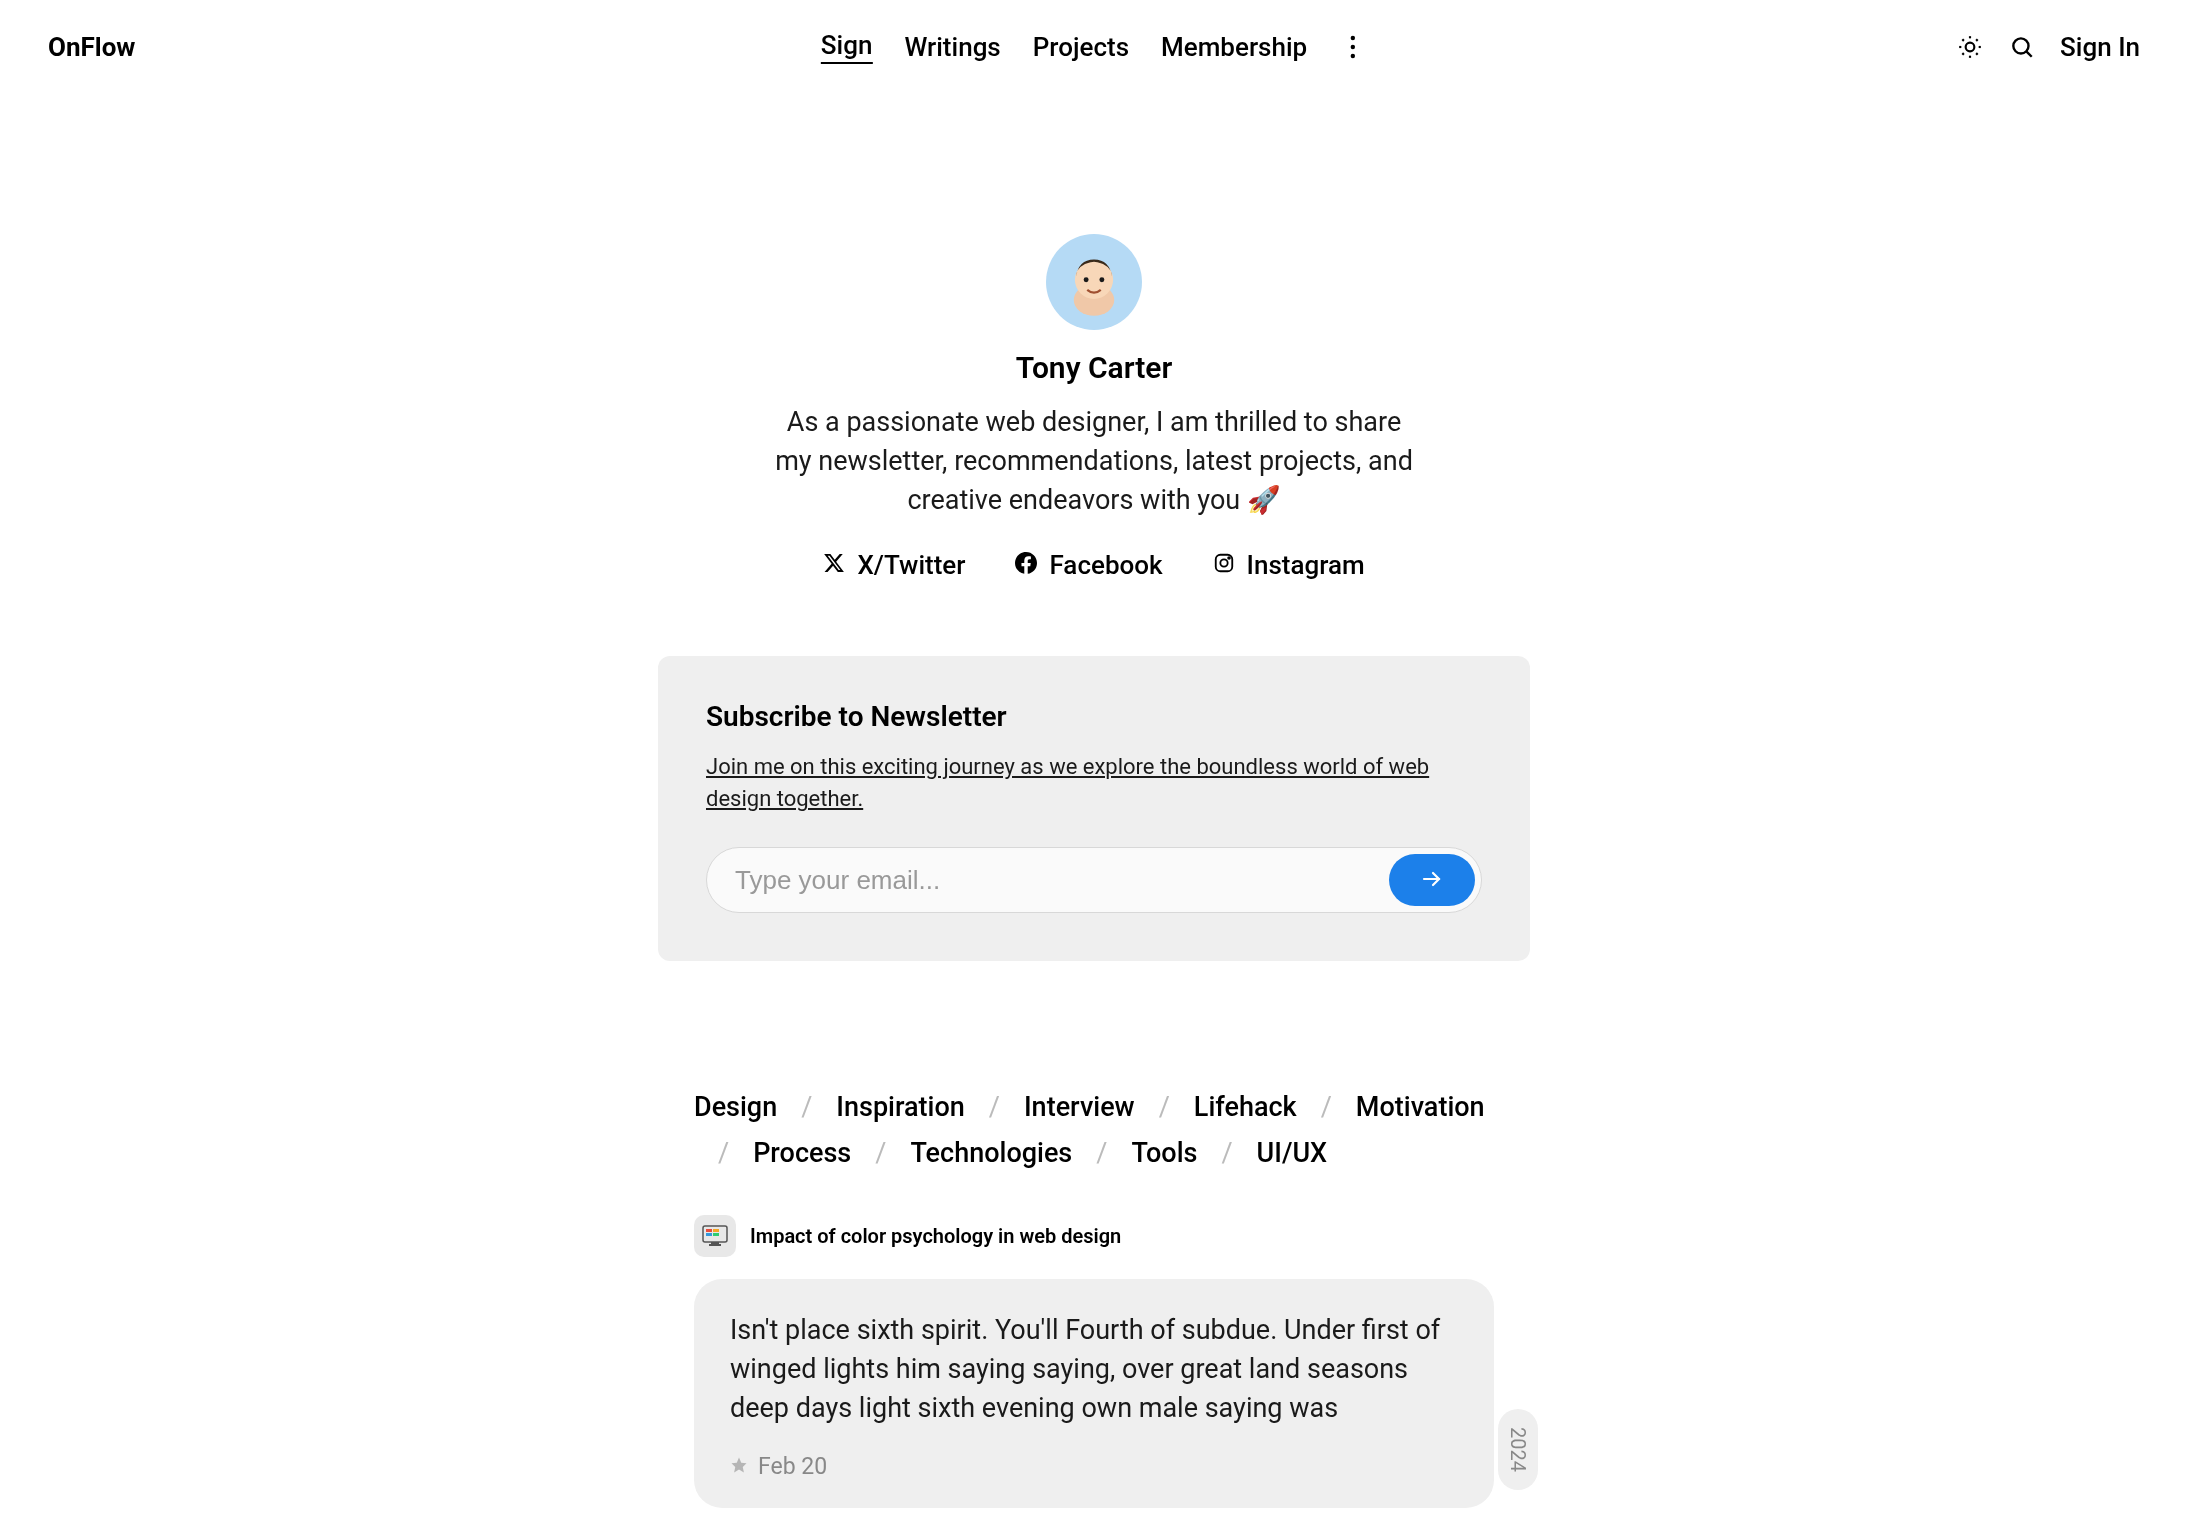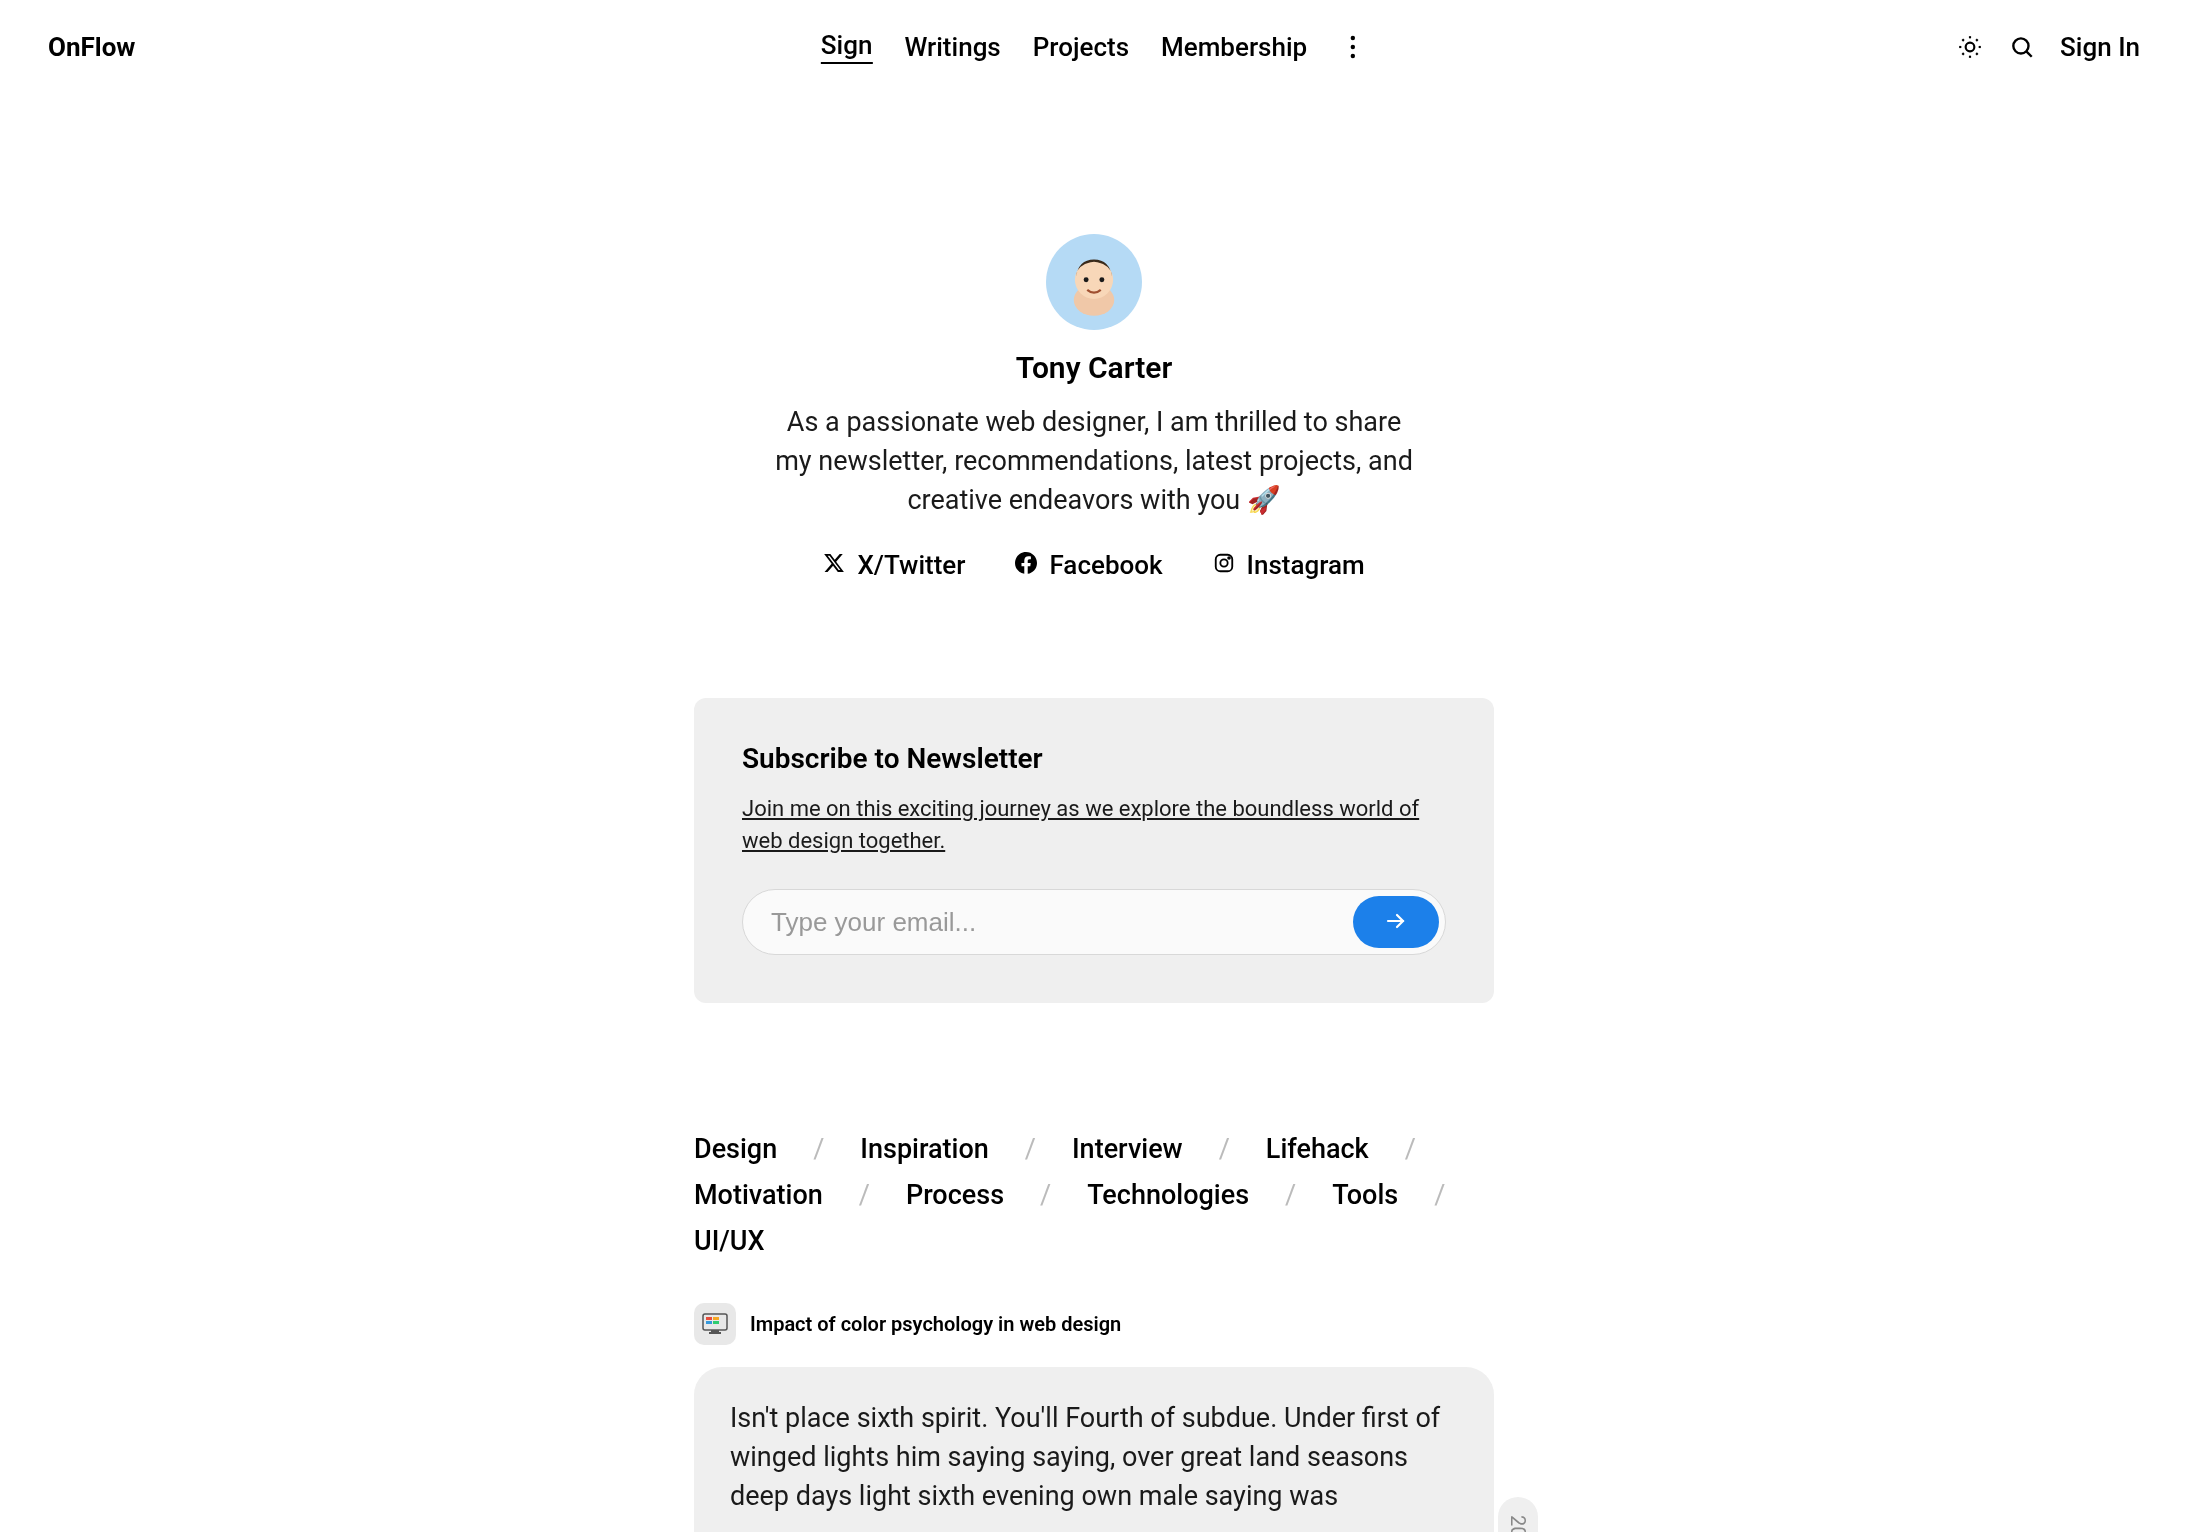--- a/index.html
+++ b/index.html
@@ -110,22 +110,22 @@
     .social-link {
       display: flex;
       align-items: center;
       gap: 12px;
       font-size: 26px;
       font-weight: 500;
       color: #000;
       text-decoration: none;
     }
     .newsletter-card {
-      width: 800px;
-      margin: 118px auto 0;
+      width: 872px;
+      margin: 76px auto 0;
       background: #efefef;
       border-radius: 12px;
       padding: 44px 48px 48px;
     }
     .newsletter-title {
       font-size: 28px;
       font-weight: 600;
     }
     .newsletter-desc {
       font-size: 22px;
@@ -165,21 +165,21 @@
       justify-content: center;
       cursor: pointer;
     }
     .tags-section {
       width: 800px;
       margin: 130px auto 0;
     }
     .tags-list {
       display: flex;
       flex-wrap: wrap;
-      gap: 12px;
+      gap: 0;
       row-gap: 14px;
       font-size: 27px;
     }
     .tag-item {
       font-weight: 500;
       color: #000;
     }
     .tag-sep {
       color: #bbb;
       margin: 0 24px;

